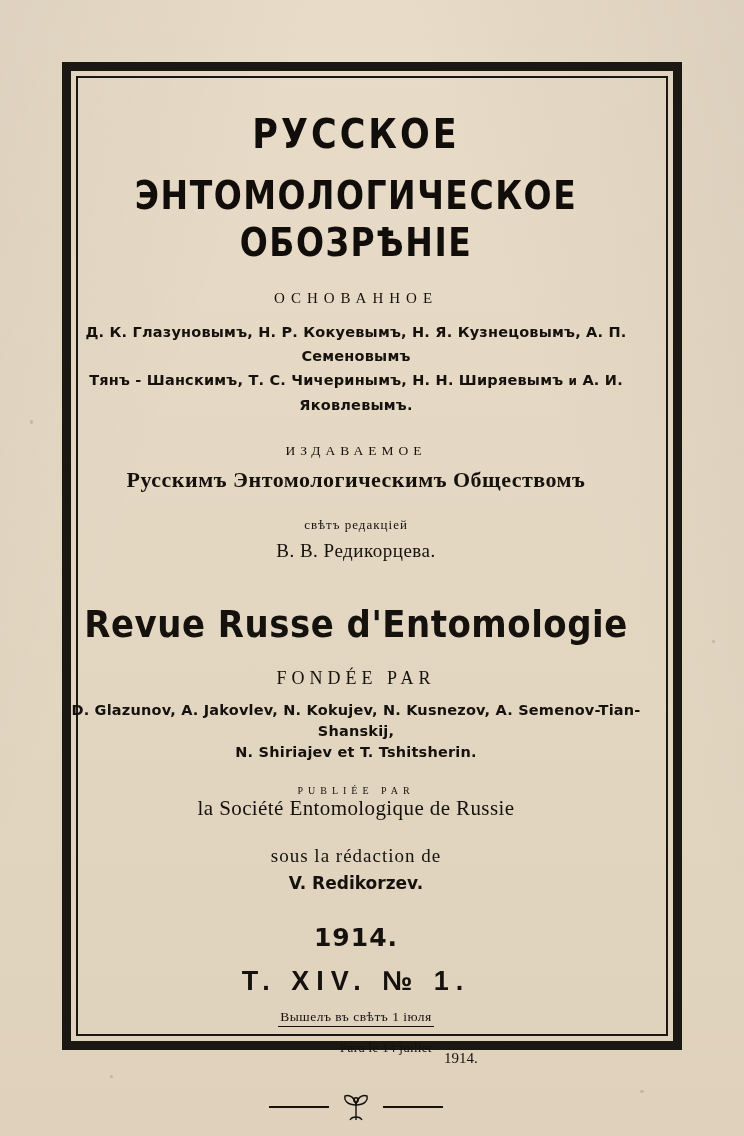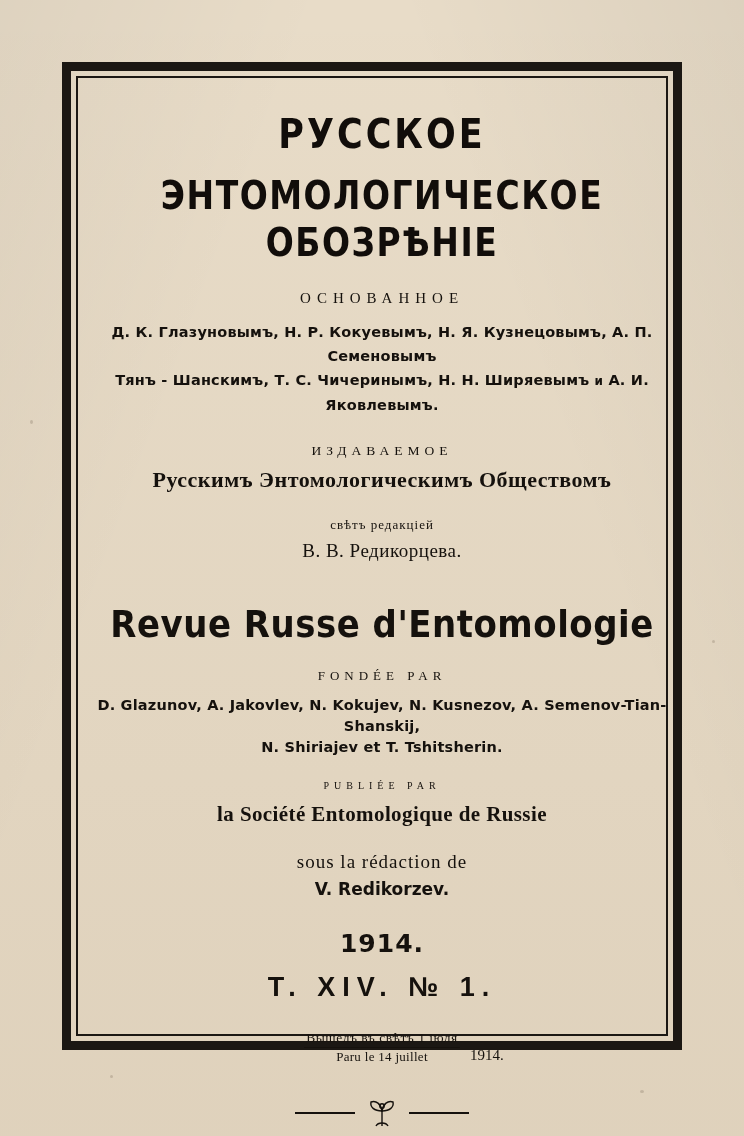--- a/index.html
+++ b/index.html
@@ -37,21 +37,21 @@
     position: absolute;
     left: 76px;
     top: 76px;
     width: 592px;
     height: 960px;
     border: 2px solid #1b1713;
     box-sizing: border-box;
   }
   .content {
     position: absolute;
-    left: 96px;
+    left: 70px;
     top: 88px;
     width: 572px;
     height: 936px;
     text-align: center;
     color: #15110d;
   }
 
   .t-main1, .t-main2 {
     font-family: "DejaVu Sans", sans-serif;
     font-weight: 700;
@@ -123,42 +123,42 @@
     font-family: "DejaVu Sans", sans-serif;
     font-weight: 700;
     font-size: 34px;
     letter-spacing: 0.5px;
     transform: scaleY(1.1);
     transform-origin: center top;
   }
   .t-fondee {
     margin-top: 26px;
     font-family: "Liberation Serif", serif;
-    font-size: 13px;
+    font-size: 18px;
     letter-spacing: 5px;
   }
   .t-fr-founders {
     margin-top: 11px;
     font-family: "DejaVu Sans", sans-serif;
     font-size: 14.5px;
     font-weight: 600;
     line-height: 21px;
     letter-spacing: 0.2px;
   }
   .t-publiee {
     margin-top: 22px;
     font-family: "Liberation Serif", serif;
     font-size: 10px;
     letter-spacing: 5px;
   }
   .t-society-fr {
-    margin-top: 11px;
+    margin-top: 0;
     font-family: "Liberation Serif", serif;
     font-size: 21px;
-    font-weight: 700;
+    font-weight: 400;
     letter-spacing: 0.4px;
   }
   .t-sous {
     margin-top: 24px;
     font-family: "Liberation Serif", serif;
     font-size: 19px;
     letter-spacing: 1px;
   }
   .t-editor-fr {
     margin-top: 6px;
@@ -183,38 +183,37 @@
   }
 
   .t-issued {
     margin-top: 10px;
     position: relative;
     height: 42px;
   }
   .issued-box {
     display: inline-block;
     position: relative;
-    text-align: center;
-    margin-top: 15px;
+    text-align: right;
   }
   .issued-ru {
     font-family: "Liberation Serif", serif;
     font-size: 13.5px;
     letter-spacing: 0.5px;
     border-bottom: 1px solid #15110d;
     padding: 0 2px 1px 2px;
     display: inline-block;
   }
   .issued-fr {
     font-family: "Liberation Serif", serif;
     font-size: 13px;
     letter-spacing: 0.3px;
     display: block;
     margin-top: 1px;
-    padding: 0 2px;
+    padding: 12px 2px;
   }
   .issued-year {
     position: absolute;
     right: -44px;
     bottom: 1px;
     font-family: "Liberation Serif", serif;
     font-size: 15px;
   }
 
   .ornament {

